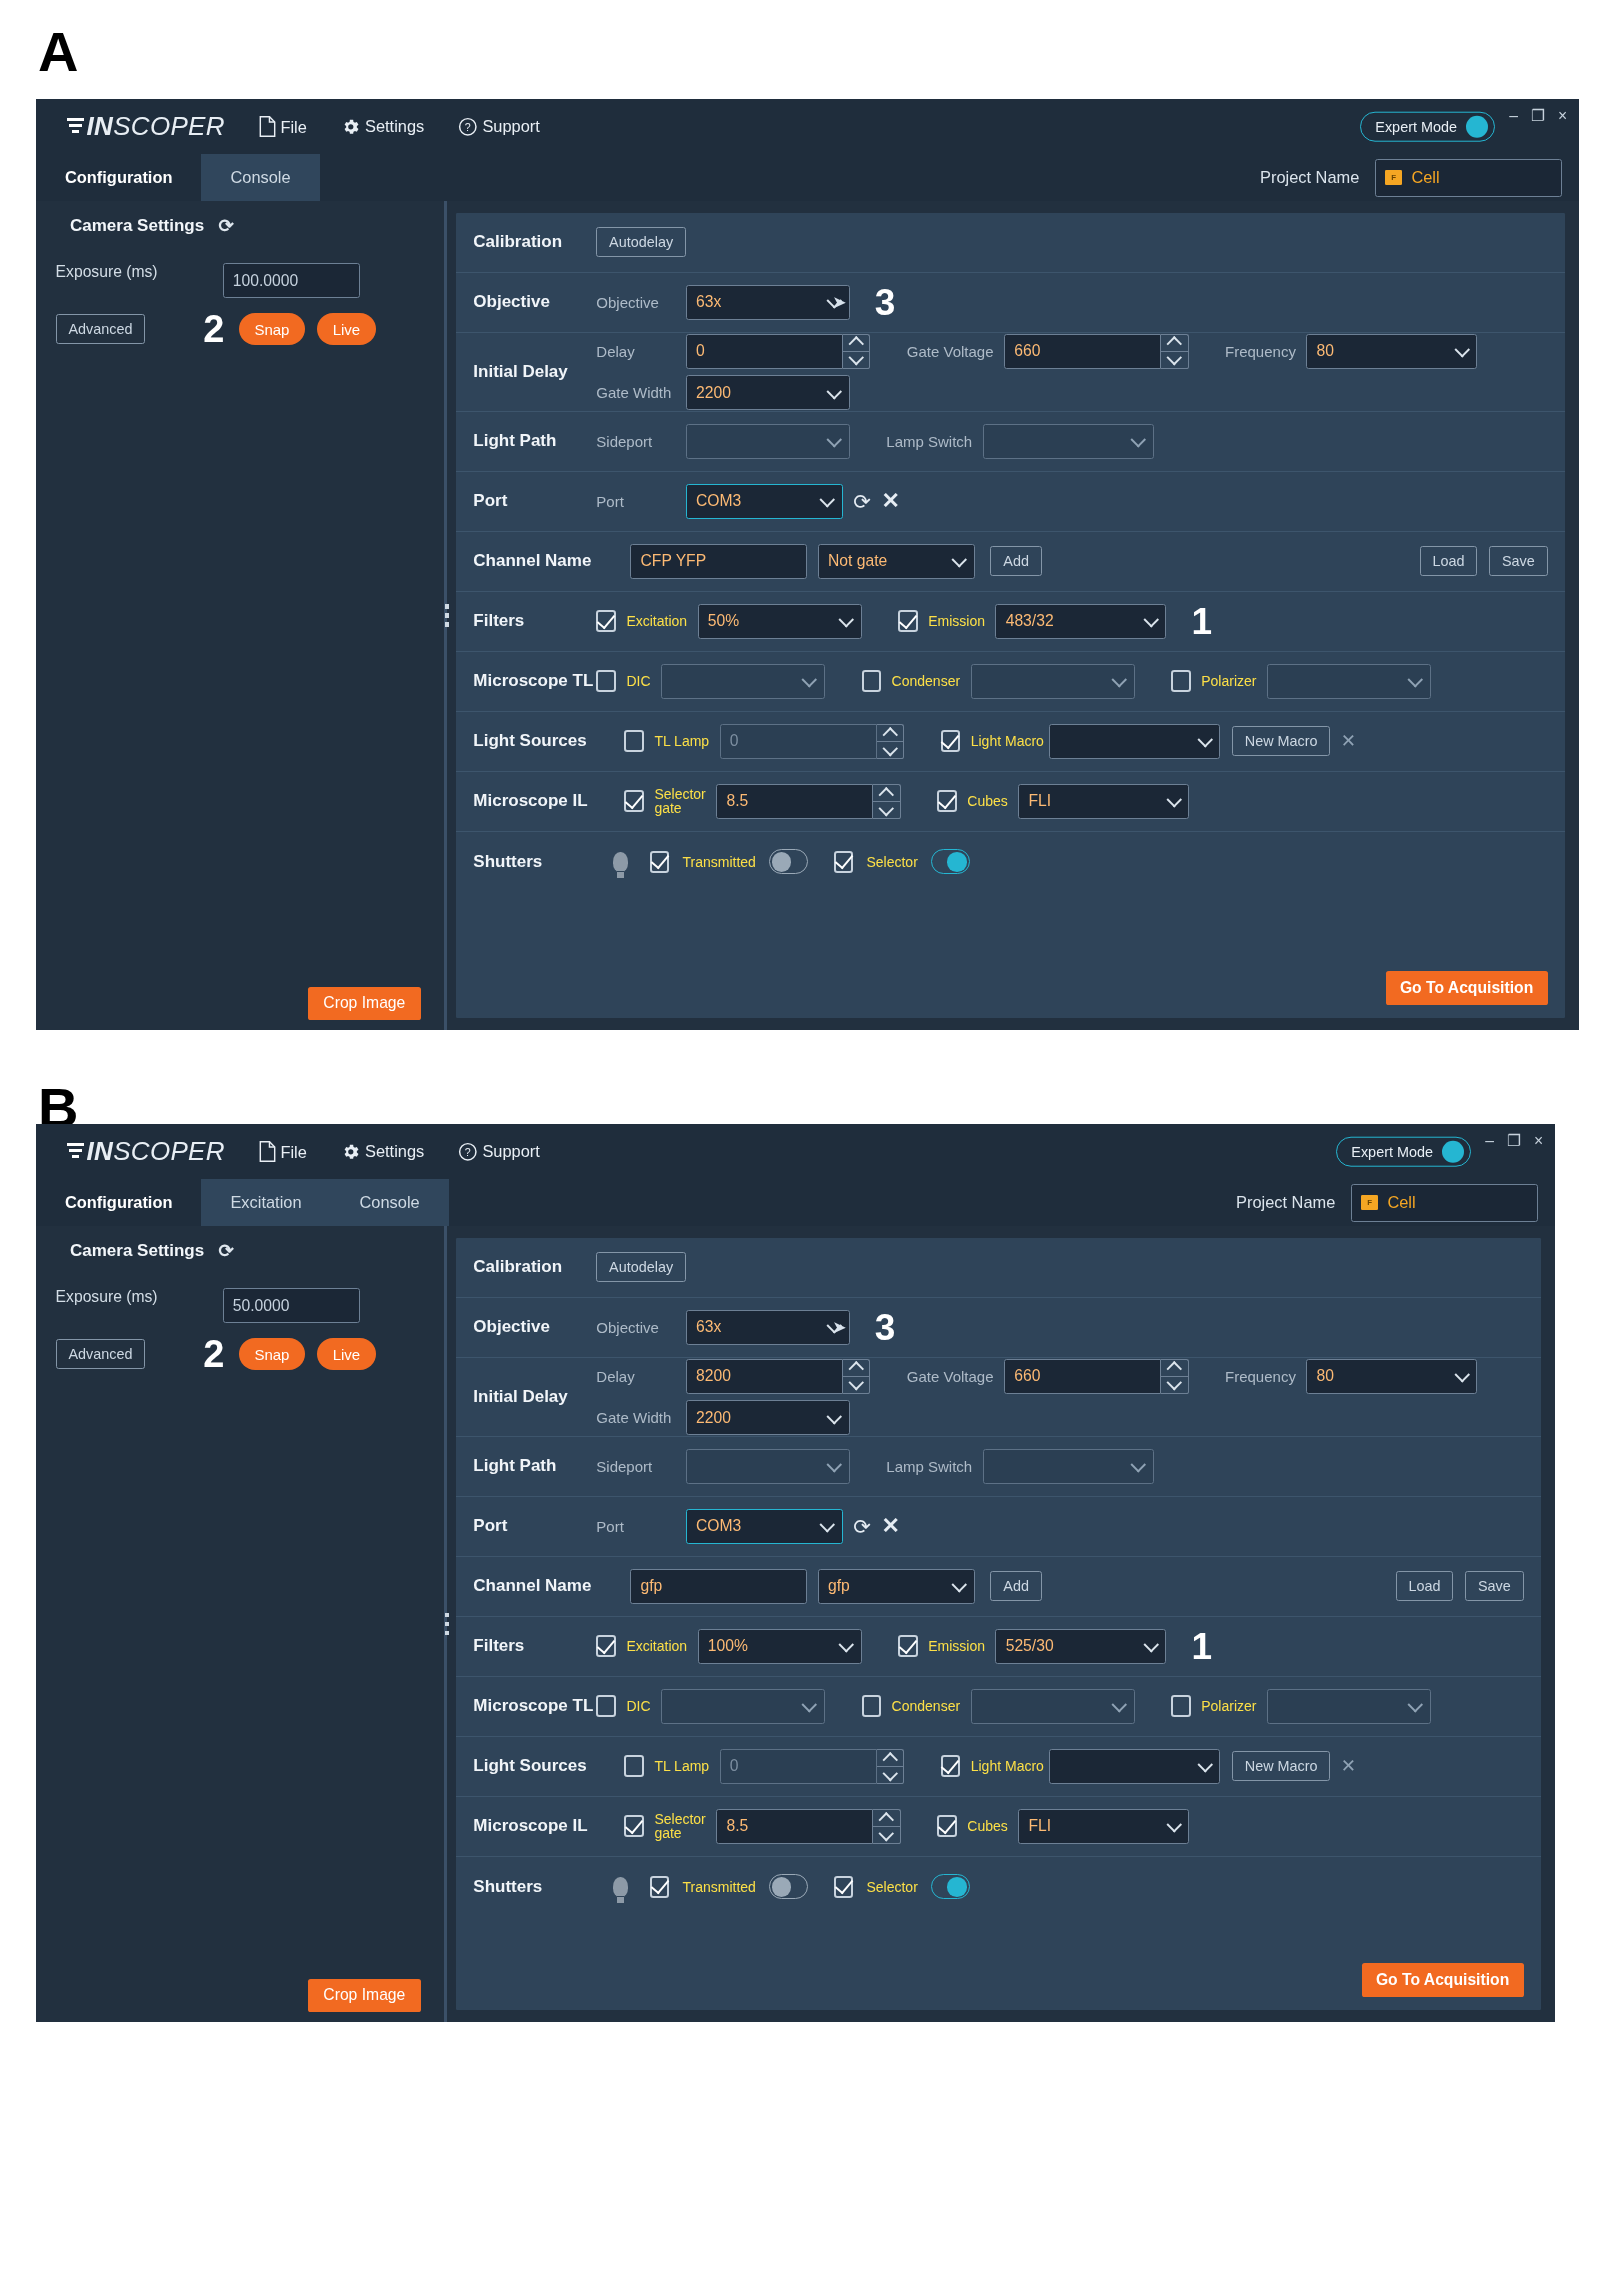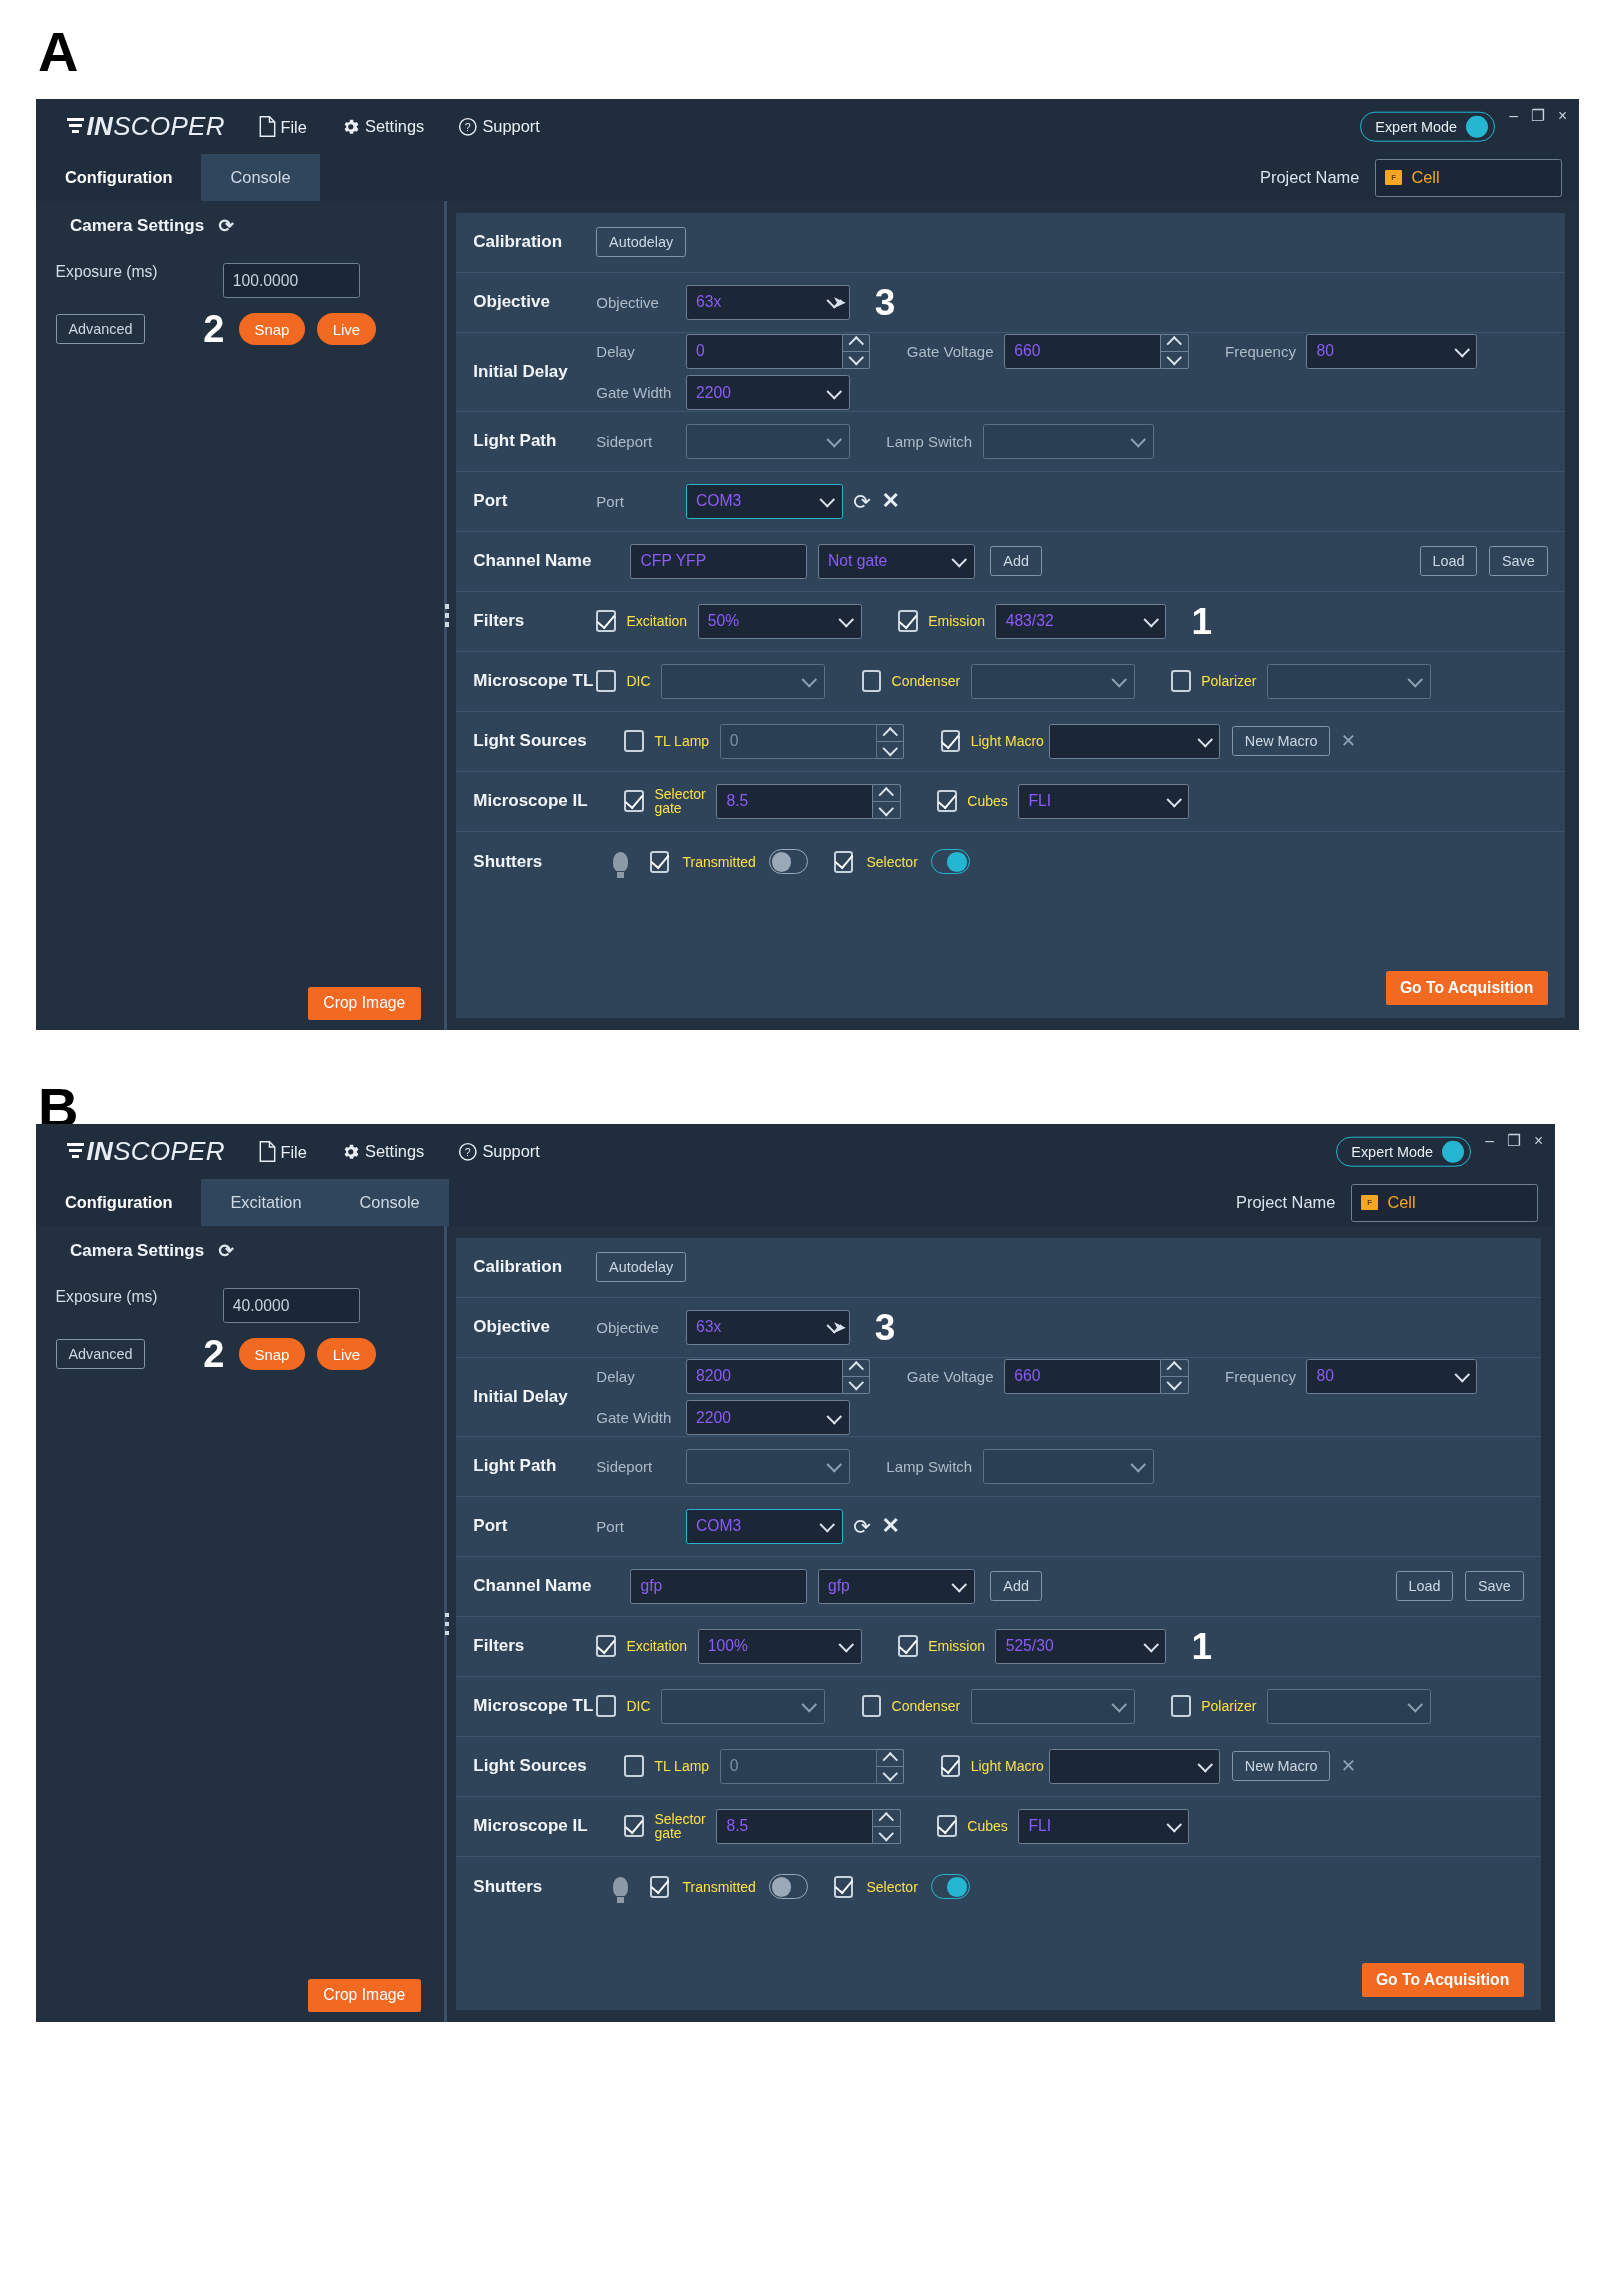--- a/index.html
+++ b/index.html
@@ -195,21 +195,21 @@
     width:123px;flex:0 0 123px;
     font-size:17px;font-weight:bold;color:#f1f5f9;
   }
   .sublabel{font-size:15px;color:var(--label-dim);}
   .cell{display:flex;align-items:center;gap:10.5px;}
   .gap-l{margin-left:26px;}
 
   .select,.input{
     background:var(--field-bg);border:1.3px solid #6d8095;border-radius:2.6px;
     height:35px;display:flex;align-items:center;
-    padding:0 9.2px;font-size:15.7px;color:#8b5cf6;position:relative;
+    padding:0 9.2px;font-size:15.7px;color:#fdba74;position:relative;
   }
   .select{padding-right:29px;}
   .select .chev{
     position:absolute;right:9.2px;top:50%;transform:translateY(-50%);
     width:10.5px;height:10.5px;border-right:2.6px solid #dbe4ec;border-bottom:2.6px solid #dbe4ec;
     transform:translateY(-65%) rotate(45deg);
   }
   .select.empty{background:#2b3f53;border-color:#5d7186;}
   .select.empty .chev{border-color:#8fa2b4;}
   .select.focus{border-color:var(--cyan);}
@@ -691,21 +691,21 @@
 
     <div class="body">
 
       <div class="sidebar">
         <div class="cam-title">
           <span>Camera Settings</span>
           <span class="refresh">⟳</span>
         </div>
         <div class="exp-row">
           <span class="exp-label">Exposure (ms)</span>
-          <span class="exp-input">40.0000</span>
+          <span class="exp-input">50.0000</span>
         </div>
         <div class="adv-row">
           <button class="btn-outline">Advanced</button>
           <span class="numtag" style="margin-left:58px;">2</span>
           <button class="pill" style="margin-left:14.4px;">Snap</button>
           <button class="pill" style="margin-left:11.8px;">Live</button>
         </div>
         <button class="crop-btn">Crop Image</button>
       </div>
 

